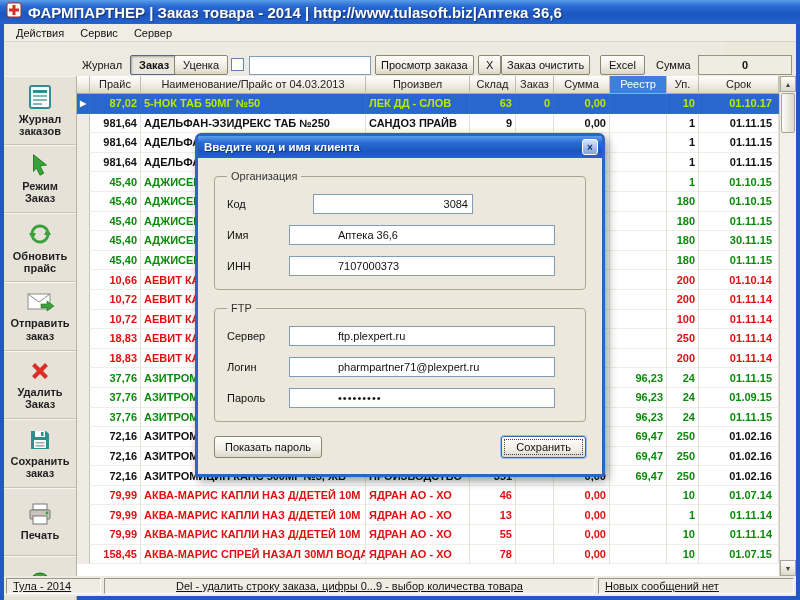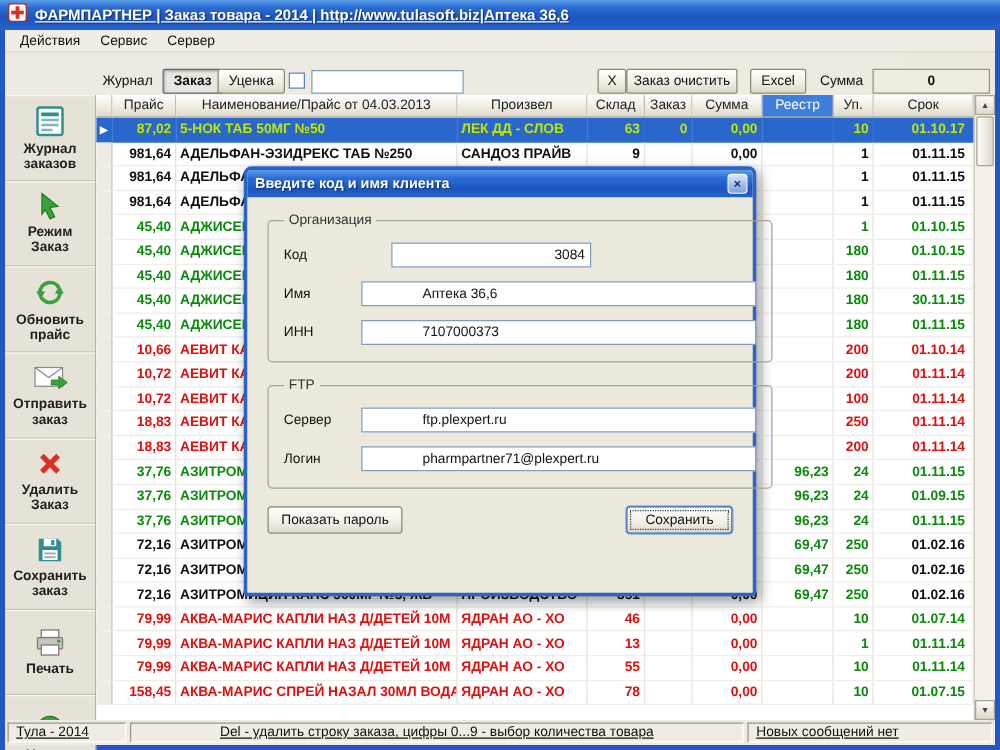--- a/index.html
+++ b/index.html
@@ -3,22 +3,22 @@
 <meta charset="utf-8">
 <style>
   * { margin:0; padding:0; box-sizing:border-box; font-family:"Liberation Sans", sans-serif; }
   html,body { width:800px; height:600px; overflow:hidden; background:#666; }
   .window { position:relative; width:800px; height:600px; background:#ECE9DC; }
 
   
   .titlebar { position:absolute; left:0; top:0; width:800px; height:24px;
     background:linear-gradient(180deg,#5A9EE8 0%,#2B6BD4 25%,#1C55C0 60%,#2764CC 100%);
     display:flex; align-items:center; padding:0 6px; }
-  .title-text { color:#fff; font-size:12px; font-weight:bold; margin-left:6px; white-space:nowrap;
-    text-shadow:1px 1px 1px rgba(0,0,0,.45);text-decoration:underline; }
+  .title-text { color:#fff; font-size:15px; font-weight:bold; margin-left:6px; white-space:nowrap;
+    text-shadow:1px 1px 1px rgba(0,0,0,.45); }
   .frame-l { position:absolute; left:0; top:24px; width:4px; height:576px; background:#2257C4; }
   .frame-r { position:absolute; left:796px; top:24px; width:4px; height:576px; background:#2257C4; }
   .frame-b { position:absolute; left:0; top:596px; width:800px; height:4px; background:#2257C4; }
 
   .menubar { position:absolute; left:4px; top:24px; width:792px; height:18px; background:#F0EDE4;
     border-bottom:1px solid #D8D4C6; display:flex; align-items:center; padding-left:4px; }
   .menu-item { font-size:11px; color:#111; padding:1px 8px; cursor:default; }
 
   .toolbar { position:absolute; left:4px; top:42px; width:720px; height:34px; background:#EDEAE1; }
   .tbtn { position:absolute; top:13px; height:20px; font-size:11px; color:#111; padding:0 8px;
@@ -94,21 +94,21 @@
     background:linear-gradient(180deg,#D9E6FA,#9FBCE8 60%,#7FA4DC); border:1px solid #FFFFFF;
     color:#13306E; font-size:10px; font-weight:bold; display:flex; align-items:center; justify-content:center; cursor:default; }
   .dlg-body { position:absolute; left:0; right:0; top:22px; bottom:0; background:#ECE9DC; padding:12px 16px 10px; }
   .grp { border:1px solid #A8A490; border-radius:4px; padding:2px 12px 12px; }
   .grp + .grp { margin-top:12px; }
   .grp legend { font-size:11px; color:#333; padding:0 4px; }
   .frow { display:flex; align-items:center; height:22px; margin-top:9px; }
   .flabel { width:62px; font-size:11px; color:#111; }
   .finput { height:20px; border:1px solid #7F9DB9; font-size:11px; padding:0 4px; background:#fff; color:#111; }
   .finput.short { width:160px; text-align:right;margin-left:24px; }
-  .finput.wide { width:316px;padding-left:48px; }
+  .finput.wide { width:266px;padding-left:48px; }
   .finput.pwd { letter-spacing:1px; }
   .dlg-buttons { display:flex; justify-content:space-between; margin-top:14px; }
   .xpbtn { height:22px; padding:0 10px; font-size:11px; color:#111;
     background:linear-gradient(180deg,#FEFEFC,#F1EFE7 60%,#DDD8C8); border:1px solid #8B8873; border-radius:3px; }
   .xpbtn.default { border:1px solid #2F66B8; box-shadow:0 0 0 1px #9ABCE8; outline:1px dotted #444; outline-offset:-4px; padding:0 14px; }
 </style>
 </head>
 <body>
 
 <div class="window">
@@ -132,20 +132,21 @@
       <span class="menu-item">Сервис</span>
       <span class="menu-item">Сервер</span>
     </div>
 
   <div class="toolbar">
     <button class="flatbtn" style="left:78px">Журнал</button>
     <button class="tbtn active" style="left:126px">Заказ</button>
     <button class="tbtn" style="left:170px">Уценка</button>
     <span class="cb"></span>
     <input class="tsearch" value="" style="">
+    <button class="tbtn" style="left:371px;padding:0 5px">Просмотр заказа</button>
     <button class="tbtn" style="left:474px;padding:0 7px">X</button>
     <button class="tbtn" style="left:497px;padding:0 5px">Заказ очистить</button>
     <button class="tbtn" style="left:596px">Excel</button>
     <span class="tlabel" style="left:652px">Сумма</span>
     <div class="sumbox">0</div>
   </div>
 
   <div class="sidebar">
       <div class="side-btn">
         <span class="side-icon">
@@ -574,20 +575,24 @@
       <fieldset class="grp">
         <legend>FTP</legend>
         <div class="frow">
           <label class="flabel">Сервер</label>
           <input class="finput wide" value="ftp.plexpert.ru" style="">
         </div>
         <div class="frow">
           <label class="flabel">Логин</label>
           <input class="finput wide" value="pharmpartner71@plexpert.ru" style="">
         </div>
+        <div class="frow">
+          <label class="flabel">Пароль</label>
+          <input class="finput wide pwd" value="•••••••••" style="">
+        </div>
       </fieldset>
       <div class="dlg-buttons">
         <button class="xpbtn">Показать пароль</button>
         <button class="xpbtn default">Сохранить</button>
       </div>
     </div>
   </div>
 
 </div>
 

